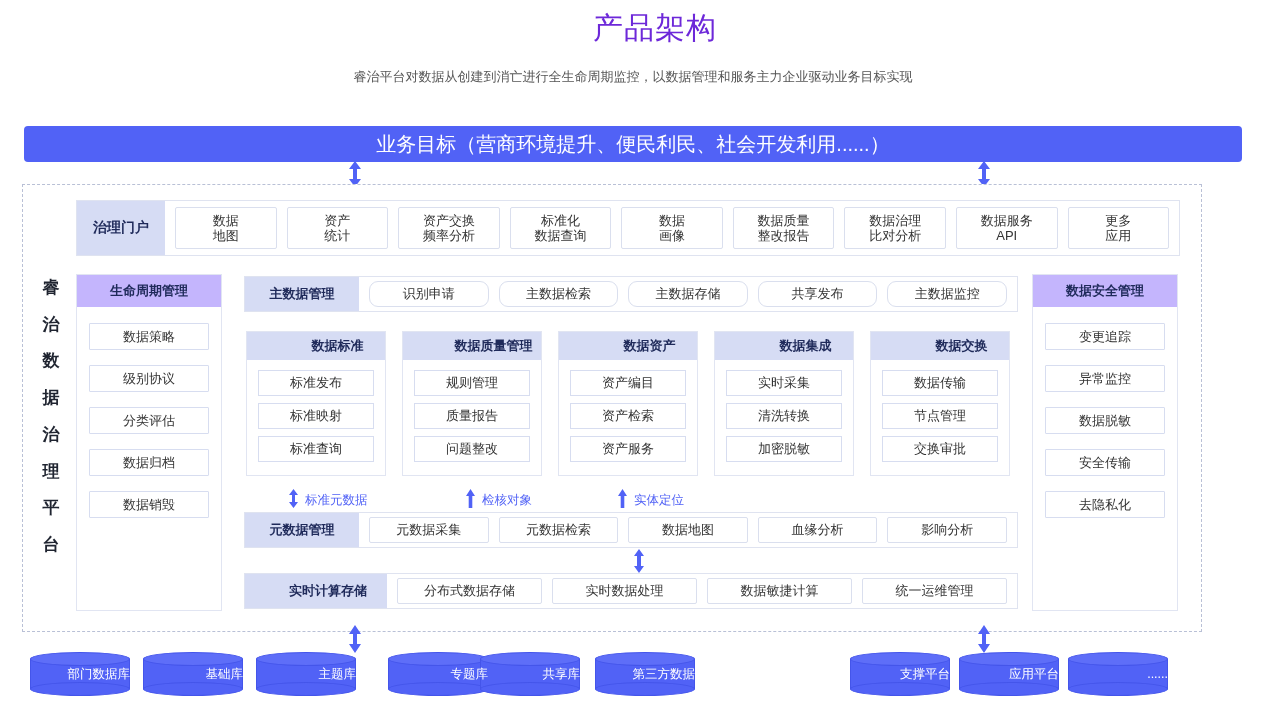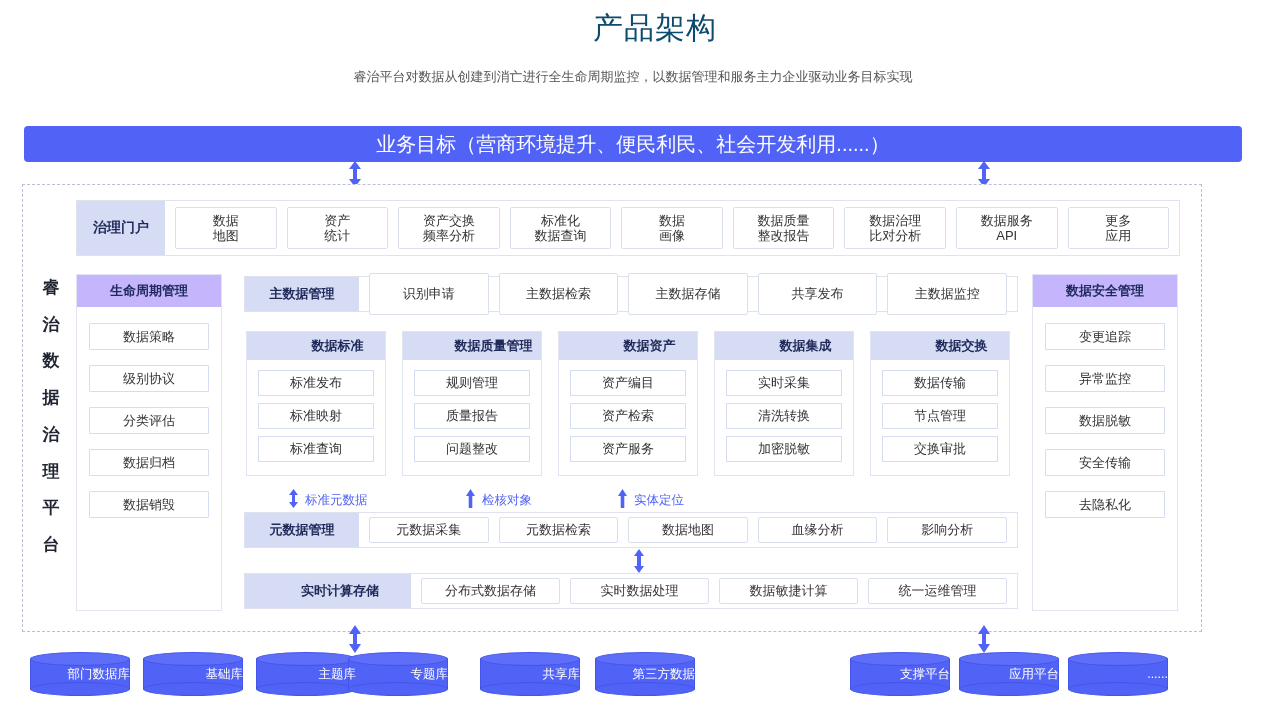--- a/index.html
+++ b/index.html
@@ -10,21 +10,21 @@
     font-family: "Liberation Sans", "DejaVu Sans", sans-serif;
     color: #333;
     overflow: hidden;
   }
   .page { position: relative; width: 1266px; height: 716px; }
 
   
   .title {
     position: absolute; top: 8px; left: 0; width: 1266px;
     text-align: center; font-size: 30px; font-weight: 400;
-    color: #0c4a6e; letter-spacing: 1px; padding-left: 44px;
+    color: #6d28d9; letter-spacing: 1px; padding-left: 44px;
   }
   .subtitle {
     position: absolute; top: 68px; left: 0; width: 1266px;
     text-align: center; font-size: 13px; color: #555; font-weight: 400;
   }
 
   
   .banner {
     position: absolute; left: 24px; top: 126px; width: 1218px; height: 36px;
     background: #5162f6; border-radius: 4px;
@@ -73,30 +73,30 @@
   }
 
   
   #portal-row { left: 76px; top: 200px; width: 1104px; height: 56px; }
   #portal-row .row-label { width: 88px; font-size: 14px; }
   #portal-row .chip { height: 42px; }
 
   
   #master-row { left: 244px; top: 276px; width: 774px; height: 36px; }
   #master-row .row-label { width: 114px; }
-  #master-row .chip { height: 42px; }
+  #master-row .chip { height: 26px; border-radius: 9px; }
 
   
   #meta-row { left: 244px; top: 512px; width: 774px; height: 36px; }
   #meta-row .row-label { width: 114px; }
   #meta-row .chip { height: 26px; }
 
   
   #rt-row { left: 244px; top: 573px; width: 774px; height: 36px; }
-  #rt-row .row-label { width: 166px; padding-left: 24px; }
+  #rt-row .row-label { width: 142px; padding-left: 24px; }
   #rt-row .chip { height: 26px; }
 
   
   .side-card {
     position: absolute; width: 146px; border: 1px solid #e1e5f2; background: #fff;
   }
   .side-card .card-head {
     background: #c4b5fd; color: #1f2a5a; font-weight: 700; font-size: 13px;
     height: 32px; display: flex; align-items: center; justify-content: center;
   }
@@ -369,21 +369,21 @@
     <div class="bot"></div>
     <div class="top"></div>
     <span class="cyl-label">基础库</span>
   </div>
   <div class="cyl" style="left:256px; top:652px;">
     <div class="body"></div>
     <div class="bot"></div>
     <div class="top"></div>
     <span class="cyl-label">主题库</span>
   </div>
-  <div class="cyl" style="left:348px; top:652px;border-radius:11px;">
+  <div class="cyl" style="left:388px; top:652px;border-radius:11px;">
     <div class="body"></div>
     <div class="bot"></div>
     <div class="top"></div>
     <span class="cyl-label">专题库</span>
   </div>
   <div class="cyl" style="left:480px; top:652px;">
     <div class="body"></div>
     <div class="bot"></div>
     <div class="top"></div>
     <span class="cyl-label">共享库</span>

